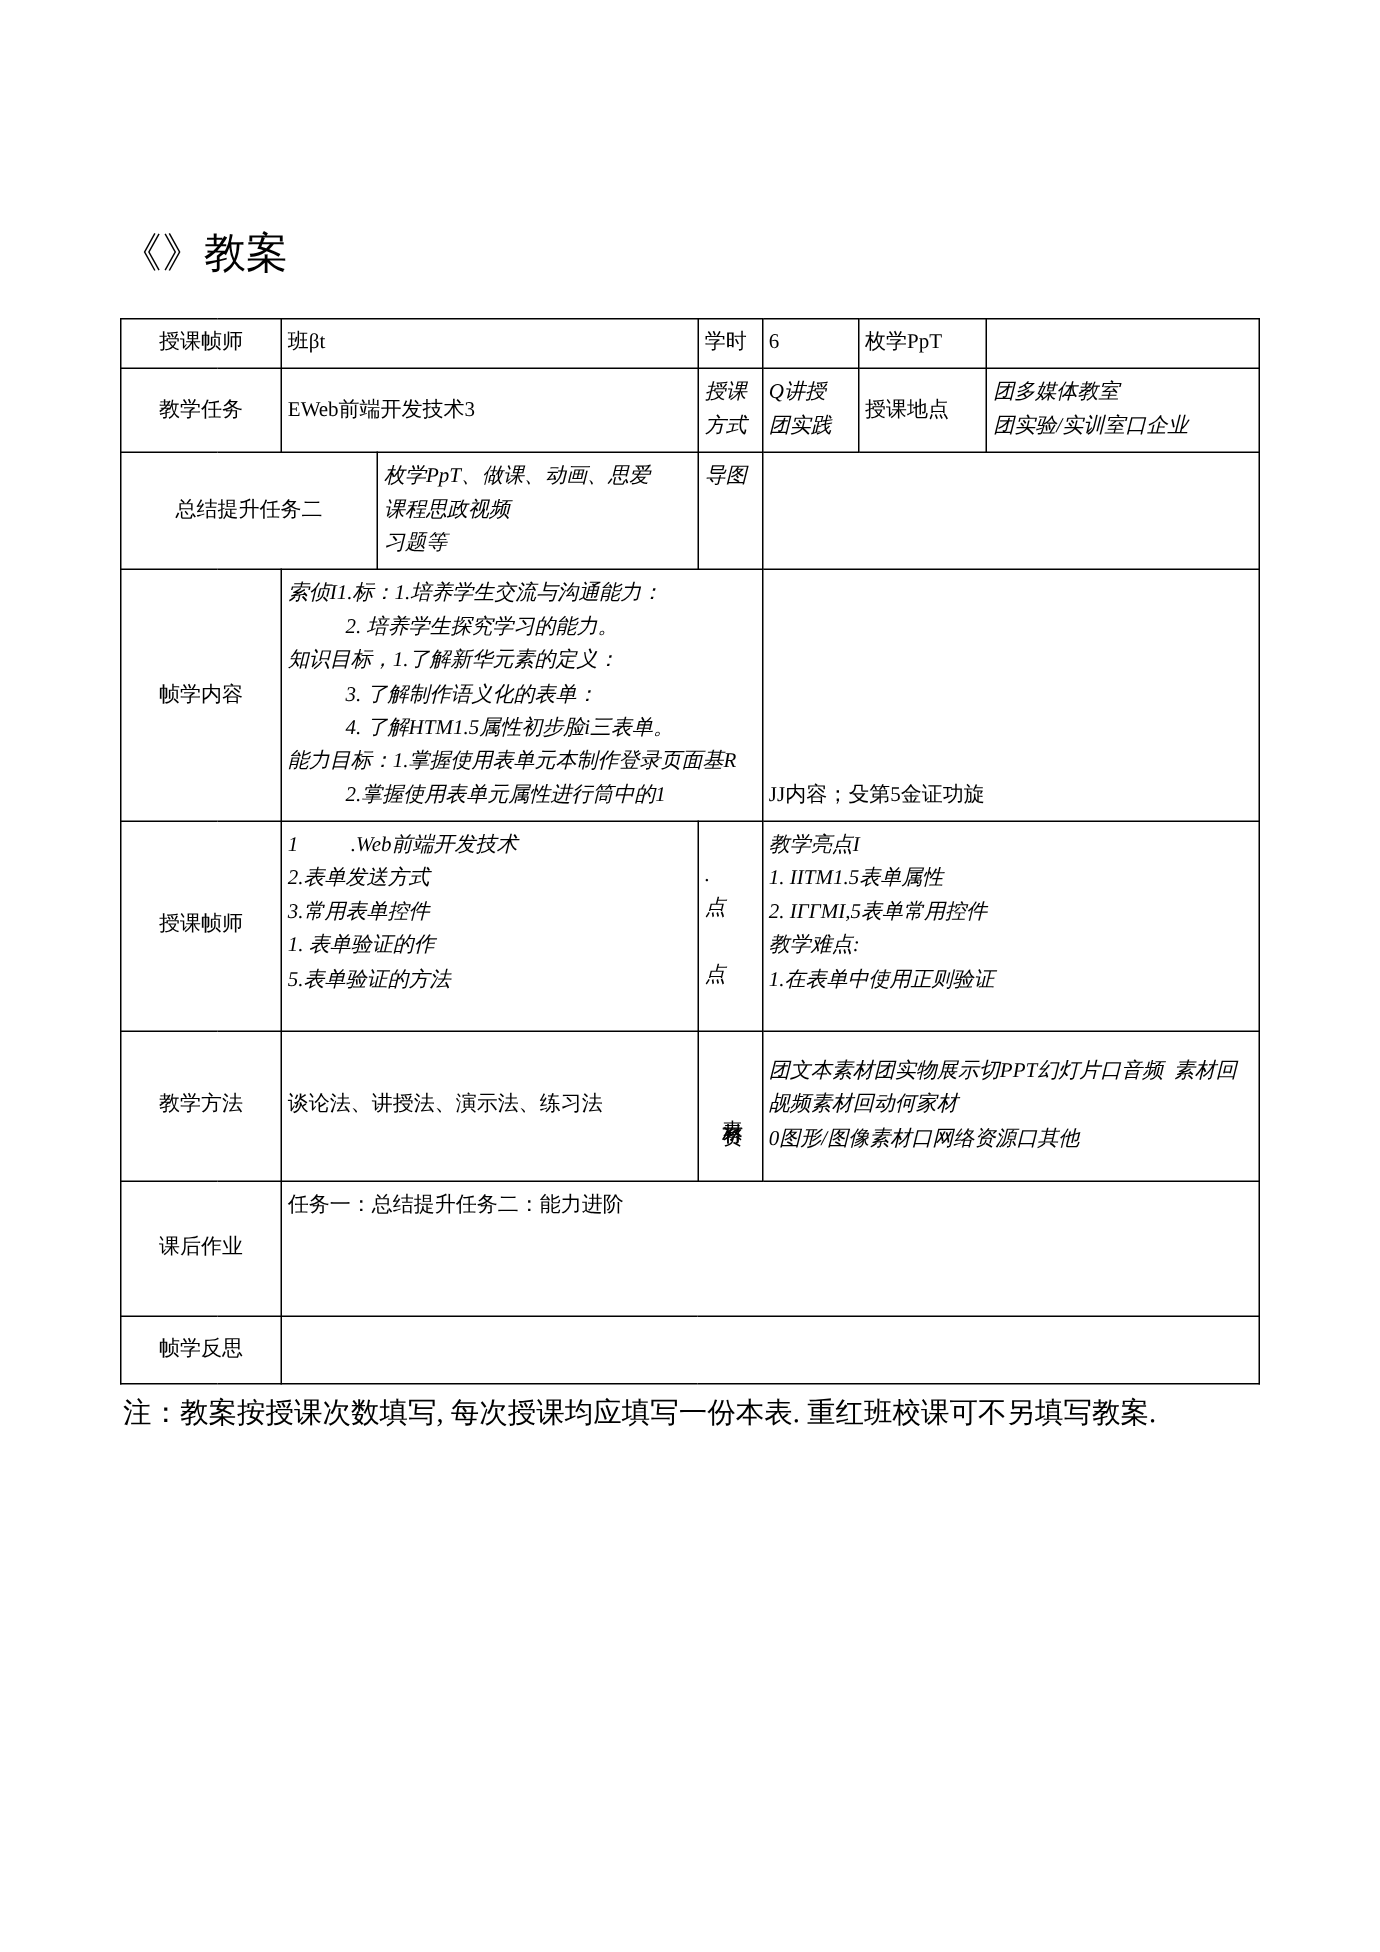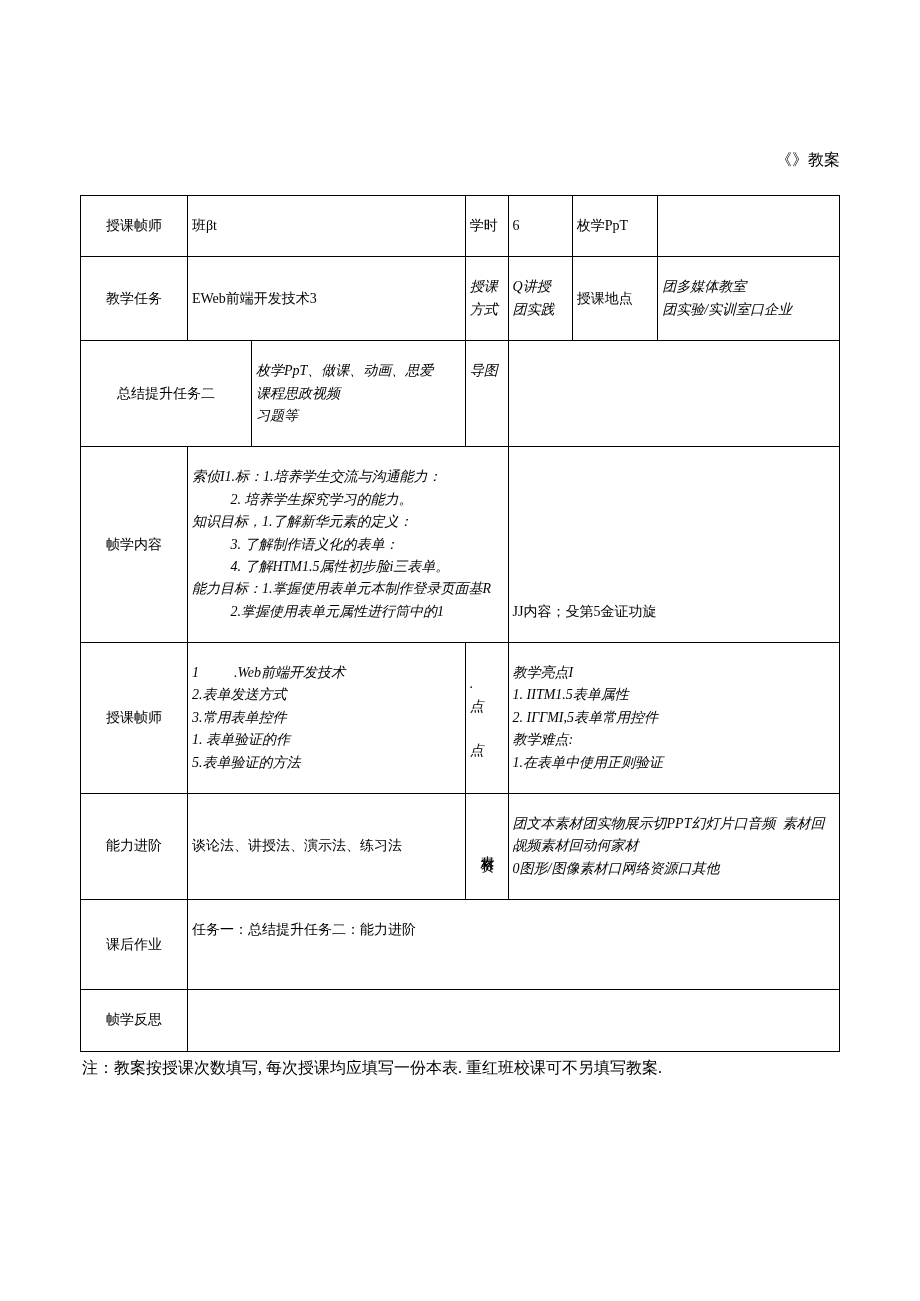--- a/index.html
+++ b/index.html
@@ -8,32 +8,32 @@
     background: #ffffff;
     font-family: "SimSun", "宋体", serif;
     font-size: 14px;
     color: #000;
     width: 920px;
   }
   .page {
     padding: 150px 80px 60px 80px;
   }
   .title {
-    text-align: right;
-    font-size: 16px;
+    text-align: left;
+    font-size: 28px;
     margin-bottom: 24px;
   }
   table.main {
     border-collapse: collapse;
     width: 100%;
     table-layout: fixed;
   }
   table.main td {
     border: 1px solid #000;
-    padding: 19px 4px;
+    padding: 5px 4px;
     vertical-align: middle;
     word-break: break-all;
     line-height: 1.6;
   }
   .center { text-align: left; }
   .label { text-align: center; }
   .vert {
     writing-mode: vertical-rl;
     text-orientation: upright;
     text-align: center;
@@ -41,21 +41,21 @@
     letter-spacing: 2px;
   }
   .small-pad { padding: 2px 3px; }
   .tall { height: 70px; }
   .goals { height: 150px; }
   .contentrow { height: 140px; }
   .methodsrow { height: 100px; }
   .hwrow { height: 90px; }
   .reflrow { height: 45px; }
   .note {
-    font-size: 16px;
+    font-size: 19px;
     padding: 6px 2px 0 2px;
   }
   .pre {
     white-space: pre-wrap;
     font-style: italic;
   }
 </style>
 </head>
 <body>
 
@@ -129,21 +129,21 @@
 
 点</td>
       <td class="pre" colspan="3" style="vertical-align:top">教学亮点I
 1. IITM1.5表单属性
 2. IГГMI,5表单常用控件
 教学难点:
 1.在表单中使用正则验证</td>
     </tr>
 
     <tr class="methodsrow">
-      <td class="label" colspan="2">能力进阶</td>
+      <td class="label" colspan="2">教学方法</td>
       <td colspan="2">谈论法、讲授法、演示法、练习法</td>
       <td class="vert">素材资</td>
       <td class="pre" colspan="3">团文本素材团实物展示切PPT幻灯片口音频  素材回觇频素材回动何家材
 0图形/图像素材口网络资源口其他</td>
     </tr>
 
     <tr class="hwrow">
       <td class="label" colspan="2">课后作业</td>
       <td colspan="6" style="vertical-align:top">任务一：总结提升任务二：能力进阶</td>
     </tr>

